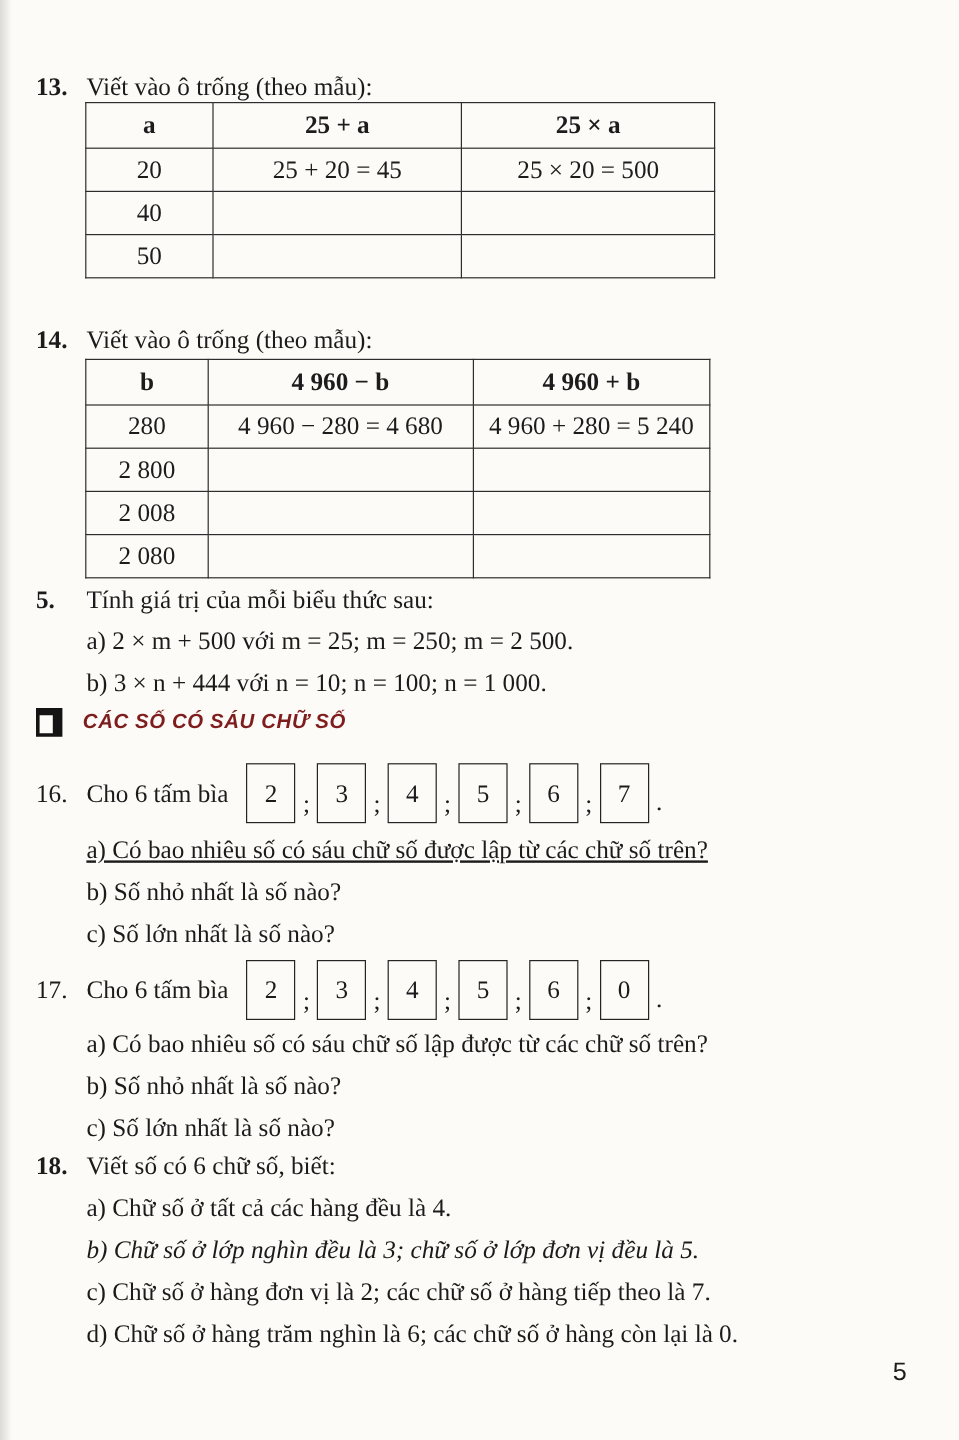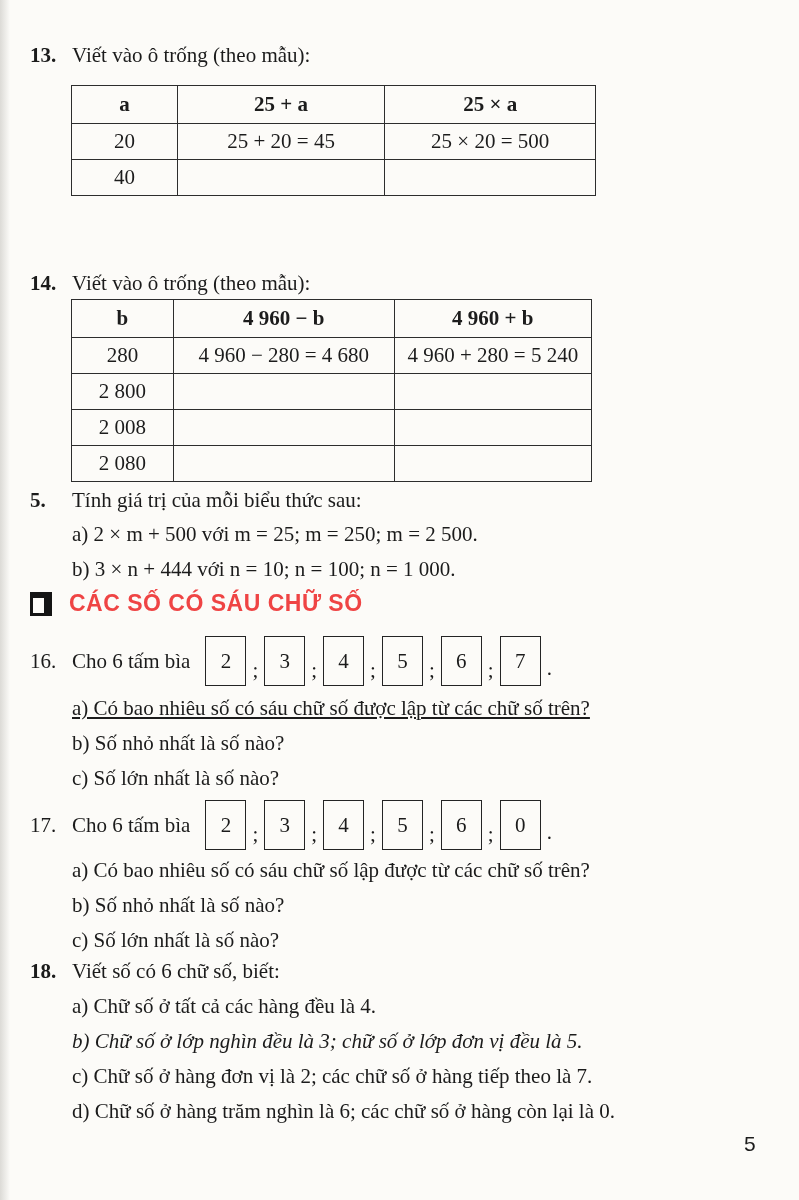--- a/index.html
+++ b/index.html
@@ -49,21 +49,21 @@
   .section-header { display:flex; align-items:center; }
   .section-icon {
     display:inline-block; width:22px; height:24px;
     border:3px solid #141414;
     border-top-width:6px; border-right-width:8px;
     background:#fcfbf8;
     margin-right:17px;
   }
   .section-title {
     font-family:"Liberation Sans","DejaVu Sans",sans-serif;
-    font-weight:bold; font-size:23px; letter-spacing:.5px; color:#ef4444;
+    font-weight:bold; font-size:17px; letter-spacing:.5px; color:#7f1d1d;font-style:italic;
   }
 
   
   .lead-row { display:flex; align-items:center; height:52px; }
   .lead-row .ex-num { font-weight:normal; min-width:42px; }
   .lead-text { margin-right:12px; }
   .card {
     display:inline-flex; align-items:center; justify-content:center;
     width:41px; height:50px;
     border:1.7px solid #242424;
@@ -80,41 +80,46 @@
     position:absolute; left:744px; top:1132px;
     font-family:"Liberation Sans","DejaVu Sans",sans-serif;
     font-size:21px; color:#1c1c1c;
   }
 </style>
 </head>
 <body>
 
 <div class="scan-edge"></div>
 
-<div class="abs ex-title" style="top:43px;">
+<div class="abs ex-title" style="top:60px;">
   <span class="ex-num">13.</span>
   <span>Viết vào ô trống (theo mẫu):</span>
 </div>
 
 <table class="t13" style="top:85px;">
   <thead>
     <tr>
       <th class="c0">a</th>
       <th class="c1">25 + a</th>
       <th class="c2">25 × a</th>
     </tr>
   </thead>
   <tbody>
     <tr>
       <td>20</td>
       <td>25 + 20 = 45</td>
       <td>25 × 20 = 500</td>
     </tr>
     <tr>
       <td>40</td>
+      <td></td>
+      <td></td>
+    </tr>
+    <tr>
+      <td>50</td>
       <td></td>
       <td></td>
     </tr>
   </tbody>
 </table>
 
 <div class="abs ex-title" style="top:271px;">
   <span class="ex-num">14.</span>
   <span>Viết vào ô trống (theo mẫu):</span>
 </div>

